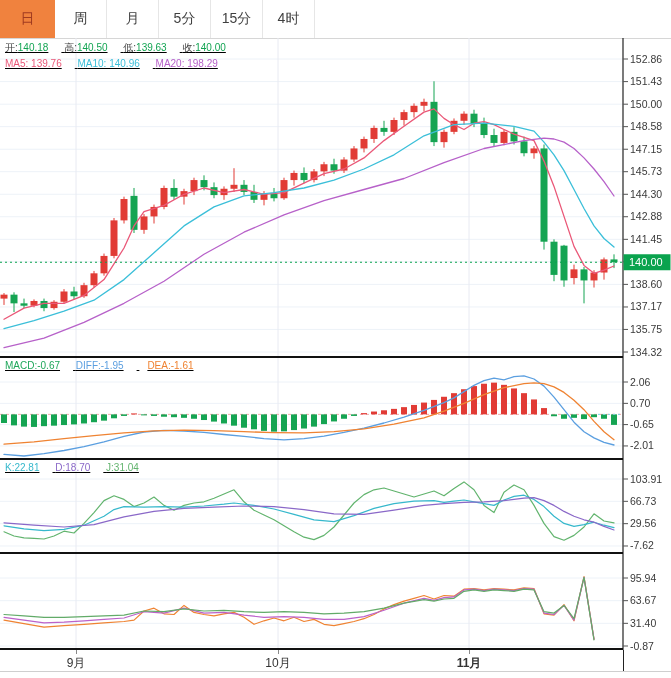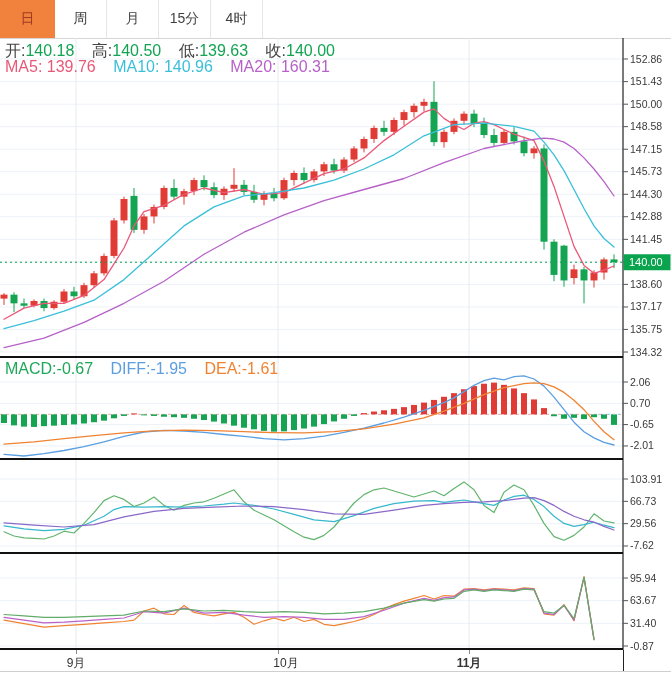--- a/index.html
+++ b/index.html
@@ -2,54 +2,55 @@
 <html><head>
 <meta charset="utf-8">
 <style>
   html,body{margin:0;padding:0;background:#fff;}
   body{font-family:"Liberation Sans","DejaVu Sans",sans-serif;}
   #app{position:relative;width:671px;height:678px;background:#fff;overflow:hidden;}
   .tabbar{display:flex;height:38px;border-bottom:1px solid #d6d6d6;background:#fff;}
   .tab{width:52px;line-height:37px;text-align:center;font-size:14px;color:#3f3f3f;
        border-right:1px solid #e6e6e6;box-sizing:border-box;background:#fff;cursor:pointer;}
   .tab.active{width:55px;background:#f0823e;color:#a03b20;border-right:none;}
-  .hdr{position:absolute;left:5px;font-size:16px;white-space:nowrap;z-index:3;letter-spacing:0;}
+  .hdr{position:absolute;left:5px;font-size:10px;white-space:nowrap;z-index:3;letter-spacing:0;text-decoration:underline;}
   .hdr span{margin-right:13px;}
   .hdr .lbl{color:#444;margin-right:0;}
   svg.panel{position:absolute;left:0;display:block;}
   #strip{position:absolute;top:650px;left:0;width:671px;height:28px;}
   #strip .hairline{position:absolute;top:21px;left:0;width:671px;border-top:1px solid #cfcfcf;}
   #strip .axline{position:absolute;top:0;left:623px;width:1px;height:21px;background:#222;}
   .mtick{position:absolute;top:0;width:1px;height:4px;background:#8a8a8a;}
   .mlabel{position:absolute;top:5px;transform:translateX(-50%);font-size:12px;color:#333;}
 </style>
 </head>
 <body>
 
 <div id="app">
 
   <div class="tabbar" id="tabbar">
       <div class="tab active">日</div>
       <div class="tab">周</div>
       <div class="tab">月</div>
+      <div class="tab">5分</div>
       <div class="tab">15分</div>
       <div class="tab">4时</div>
     </div>
 
   <div class="hdr" id="ohlc-row" style="top:41px">
     <span class="lbl">开:</span><span style="color: rgb(18, 164, 82);">140.18</span>
     <span class="lbl">高:</span><span style="color: rgb(18, 164, 82);">140.50</span>
     <span class="lbl">低:</span><span style="color: rgb(18, 164, 82);">139.63</span>
     <span class="lbl">收:</span><span style="color: rgb(18, 164, 82);">140.00</span>
   </div>
 
   <div class="hdr" id="ma-row" style="top:58px">
     <span style="color: rgb(234, 88, 120);">MA5: 139.76</span>
     <span style="color: rgb(59, 191, 217);">MA10: 140.96</span>
-    <span style="color: rgb(183, 97, 201);">MA20: 160.31</span>
+    <span style="color: rgb(183, 97, 201);">MA20: 198.29</span>
   </div>
 
   <svg class="panel" id="svg-main" style="top:38px" width="671" height="320">
       <line x1="0" y1="21" x2="623" y2="21" stroke="#edf2f8" stroke-width="1"></line>
       <line x1="0" y1="43.6011500000001" x2="623" y2="43.6011500000001" stroke="#edf2f8" stroke-width="1"></line>
       <line x1="0" y1="66.2023000000002" x2="623" y2="66.2023000000002" stroke="#edf2f8" stroke-width="1"></line>
       <line x1="0" y1="88.64540000000002" x2="623" y2="88.64540000000002" stroke="#edf2f8" stroke-width="1"></line>
       <line x1="0" y1="111.24655000000013" x2="623" y2="111.24655000000013" stroke="#edf2f8" stroke-width="1"></line>
       <line x1="0" y1="133.68965000000037" x2="623" y2="133.68965000000037" stroke="#edf2f8" stroke-width="1"></line>
       <line x1="0" y1="156.29080000000005" x2="623" y2="156.29080000000005" stroke="#edf2f8" stroke-width="1"></line>
@@ -221,21 +222,21 @@
       <polyline points="4.0,309.6 44.0,300.1 84.0,284.3 124.0,265.3 164.0,243.2 204.0,216.3 244.0,194.2 284.0,176.8 324.0,162.6 364.0,151.5 404.0,140.5 444.0,124.7 484.0,110.5 524.0,102.6 544.0,100.2 554.0,101.0 564.0,104.1 574.0,110.5 584.0,119.9 594.0,131.0 604.0,143.6 614.0,158.0" fill="none" stroke="#b761c9" stroke-width="1.3" stroke-linejoin="round" stroke-linecap="round"></polyline>
       <line x1="0" y1="224.25230000000022" x2="623" y2="224.25230000000022" stroke="#0aa34e" stroke-width="1" stroke-dasharray="2,3"></line>
       <line x1="0" y1="319" x2="623" y2="319" stroke="#111" stroke-width="2"></line>
       <rect x="623.5" y="216.25230000000022" width="47" height="16" fill="#0aa34e"></rect>
       <text x="629" y="228.05230000000023" font-size="11" fill="#fff">140.00</text>
     </svg>
 
   <div class="hdr" style="top:360px">
     <span style="color: rgb(31, 167, 90);">MACD:-0.67</span>
     <span style="color: rgb(91, 159, 224);">DIFF:-1.95</span>
-    <span style="color: rgb(239, 131, 50);">DEA:-1.61</span>
+    <span style="color: rgb(239, 131, 50); margin-left: 8px;">DEA:-1.61</span>
   </div>
   <svg class="panel" id="svg-macd" style="top:358px" width="671" height="102">
       <line x1="0" y1="24" x2="623" y2="24" stroke="#edf2f8" stroke-width="1"></line>
       <line x1="0" y1="45.369" x2="623" y2="45.369" stroke="#edf2f8" stroke-width="1"></line>
       <line x1="0" y1="66.58087499999999" x2="623" y2="66.58087499999999" stroke="#edf2f8" stroke-width="1"></line>
       <line x1="0" y1="87.949875" x2="623" y2="87.949875" stroke="#edf2f8" stroke-width="1"></line>
       <line x1="76" y1="0" x2="76" y2="102" stroke="#e8eaf2" stroke-width="1"></line>
       <line x1="278" y1="0" x2="278" y2="102" stroke="#e8eaf2" stroke-width="1"></line>
       <line x1="469" y1="0" x2="469" y2="102" stroke="#e8eaf2" stroke-width="1"></line>
       <line x1="623" y1="0" x2="623" y2="102" stroke="#222" stroke-width="1.2"></line>
@@ -309,20 +310,25 @@
       <rect x="581" y="56.36775" width="6" height="4.713749999999997" fill="#15a452"></rect>
       <rect x="591" y="56.36775" width="6" height="2.828250000000004" fill="#15a452"></rect>
       <rect x="601" y="56.36775" width="6" height="4.399499999999996" fill="#15a452"></rect>
       <rect x="611" y="56.36775" width="6" height="10.527375000000006" fill="#15a452"></rect>
       <polyline points="4.0,96.4 24.0,98.0 44.0,95.6 64.0,92.5 84.0,88.6 104.0,83.9 124.0,78.4 144.0,74.0 164.0,72.4 184.0,73.0 204.0,74.3 224.0,76.5 244.0,78.4 264.0,80.6 284.0,81.8 304.0,80.6 324.0,78.1 344.0,74.4 364.0,70.2 384.0,65.0 404.0,59.2 424.0,52.4 444.0,44.6 454.0,39.9 464.0,33.6 474.0,27.3 484.0,22.6 494.0,20.2 504.0,21.8 514.0,18.7 524.0,17.9 534.0,21.0 544.0,28.1 554.0,39.1 564.0,51.7 574.0,64.2 584.0,73.7 594.0,79.9 604.0,84.3 614.0,87.0" fill="none" stroke="#5b9fe0" stroke-width="1.3" stroke-linejoin="round" stroke-linecap="round"></polyline>
       <polyline points="4.0,86.2 34.0,83.9 64.0,80.7 94.0,77.6 124.0,74.9 154.0,72.9 184.0,72.1 214.0,72.6 244.0,73.7 274.0,74.6 304.0,74.9 334.0,73.7 364.0,70.8 394.0,66.1 424.0,59.8 444.0,53.2 464.0,45.4 484.0,36.7 504.0,29.7 524.0,25.7 534.0,24.9 544.0,25.7 554.0,28.9 564.0,34.4 574.0,42.2 584.0,51.7 594.0,63.4 604.0,73.7 614.0,81.7" fill="none" stroke="#ef8332" stroke-width="1.3" stroke-linejoin="round" stroke-linecap="round"></polyline>
       <line x1="598" y1="56.36775" x2="622" y2="56.36775" stroke="#7fd4e8" stroke-width="1" stroke-dasharray="2,3"></line>
       <line x1="0" y1="101" x2="623" y2="101" stroke="#111" stroke-width="2"></line>
     </svg>
 
+  <div class="hdr" style="top:462px">
+    <span style="color: rgb(54, 184, 204);">K:22.81</span>
+    <span style="color: rgb(138, 104, 200);">D:18.70</span>
+    <span style="color: rgb(98, 180, 110);">J:31.04</span>
+  </div>
   <svg class="panel" id="svg-kdj" style="top:460px" width="671" height="94">
       <line x1="0" y1="19" x2="623" y2="19" stroke="#edf2f8" stroke-width="1"></line>
       <line x1="0" y1="41.3351414" x2="623" y2="41.3351414" stroke="#edf2f8" stroke-width="1"></line>
       <line x1="0" y1="63.664275499999995" x2="623" y2="63.664275499999995" stroke="#edf2f8" stroke-width="1"></line>
       <line x1="0" y1="85.9994169" x2="623" y2="85.9994169" stroke="#edf2f8" stroke-width="1"></line>
       <line x1="76" y1="0" x2="76" y2="94" stroke="#e8eaf2" stroke-width="1"></line>
       <line x1="278" y1="0" x2="278" y2="94" stroke="#e8eaf2" stroke-width="1"></line>
       <line x1="469" y1="0" x2="469" y2="94" stroke="#e8eaf2" stroke-width="1"></line>
       <line x1="623" y1="0" x2="623" y2="94" stroke="#222" stroke-width="1.2"></line>
       <line x1="623" y1="19" x2="628" y2="19" stroke="#555" stroke-width="1"></line>
@@ -361,18 +367,18 @@
       <polyline points="4.0,60.5 24.0,61.9 44.0,63.3 64.0,63.3 84.0,62.6 104.0,61.9 124.0,61.2 144.0,57.0 164.0,57.7 184.0,54.9 204.0,57.0 224.0,56.3 244.0,57.7 264.0,58.4 284.0,57.7 304.0,58.4 324.0,59.8 344.0,59.1 364.0,57.7 384.0,54.2 404.0,49.2 424.0,45.7 434.0,47.1 444.0,45.0 454.0,44.3 464.0,37.3 474.0,35.9 484.0,37.3 494.0,35.9 504.0,36.6 514.0,37.3 524.0,35.2 534.0,35.9 544.0,57.7 554.0,59.1 564.0,51.4 574.0,64.7 584.0,23.3 594.0,85.8" fill="none" stroke="#62ab68" stroke-width="1.2" stroke-linejoin="round" stroke-linecap="round"></polyline>
       <line x1="0" y1="95" x2="623" y2="95" stroke="#111" stroke-width="2"></line>
     </svg>
 
   <div id="strip">
     <div class="hairline"></div>
     <div class="axline"></div>
   <div class="mtick" style="left: 76px;"></div>
       <div class="mlabel" style="left: 76px;">9月</div>
       <div class="mtick" style="left: 278px;"></div>
-      <div class="mlabel" style="left: 286px; text-align: center;">10月</div>
+      <div class="mlabel" style="left: 278px; text-align: center;">10月</div>
       <div class="mtick" style="left: 469px;"></div>
       <div class="mlabel" style="left: 469px; font-weight: bold;">11月</div>
     </div>
 
 </div>
 
 </body></html>

